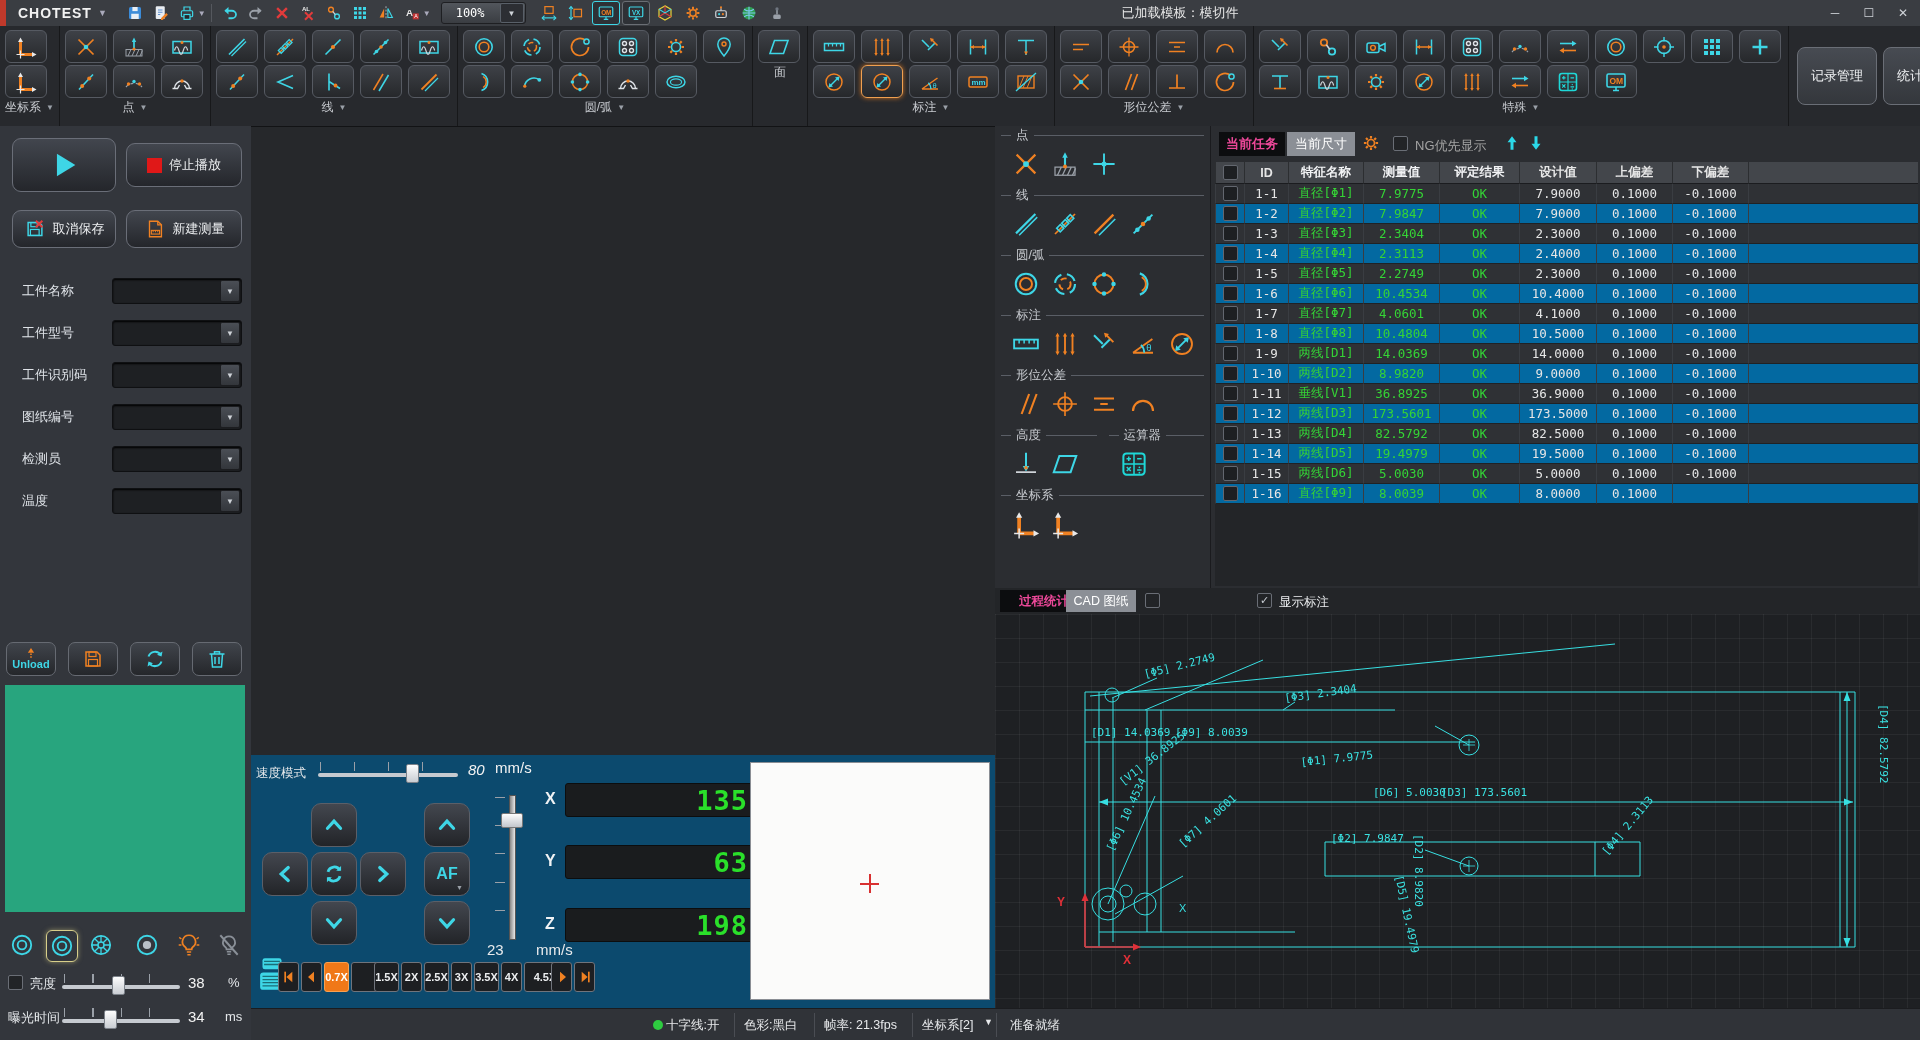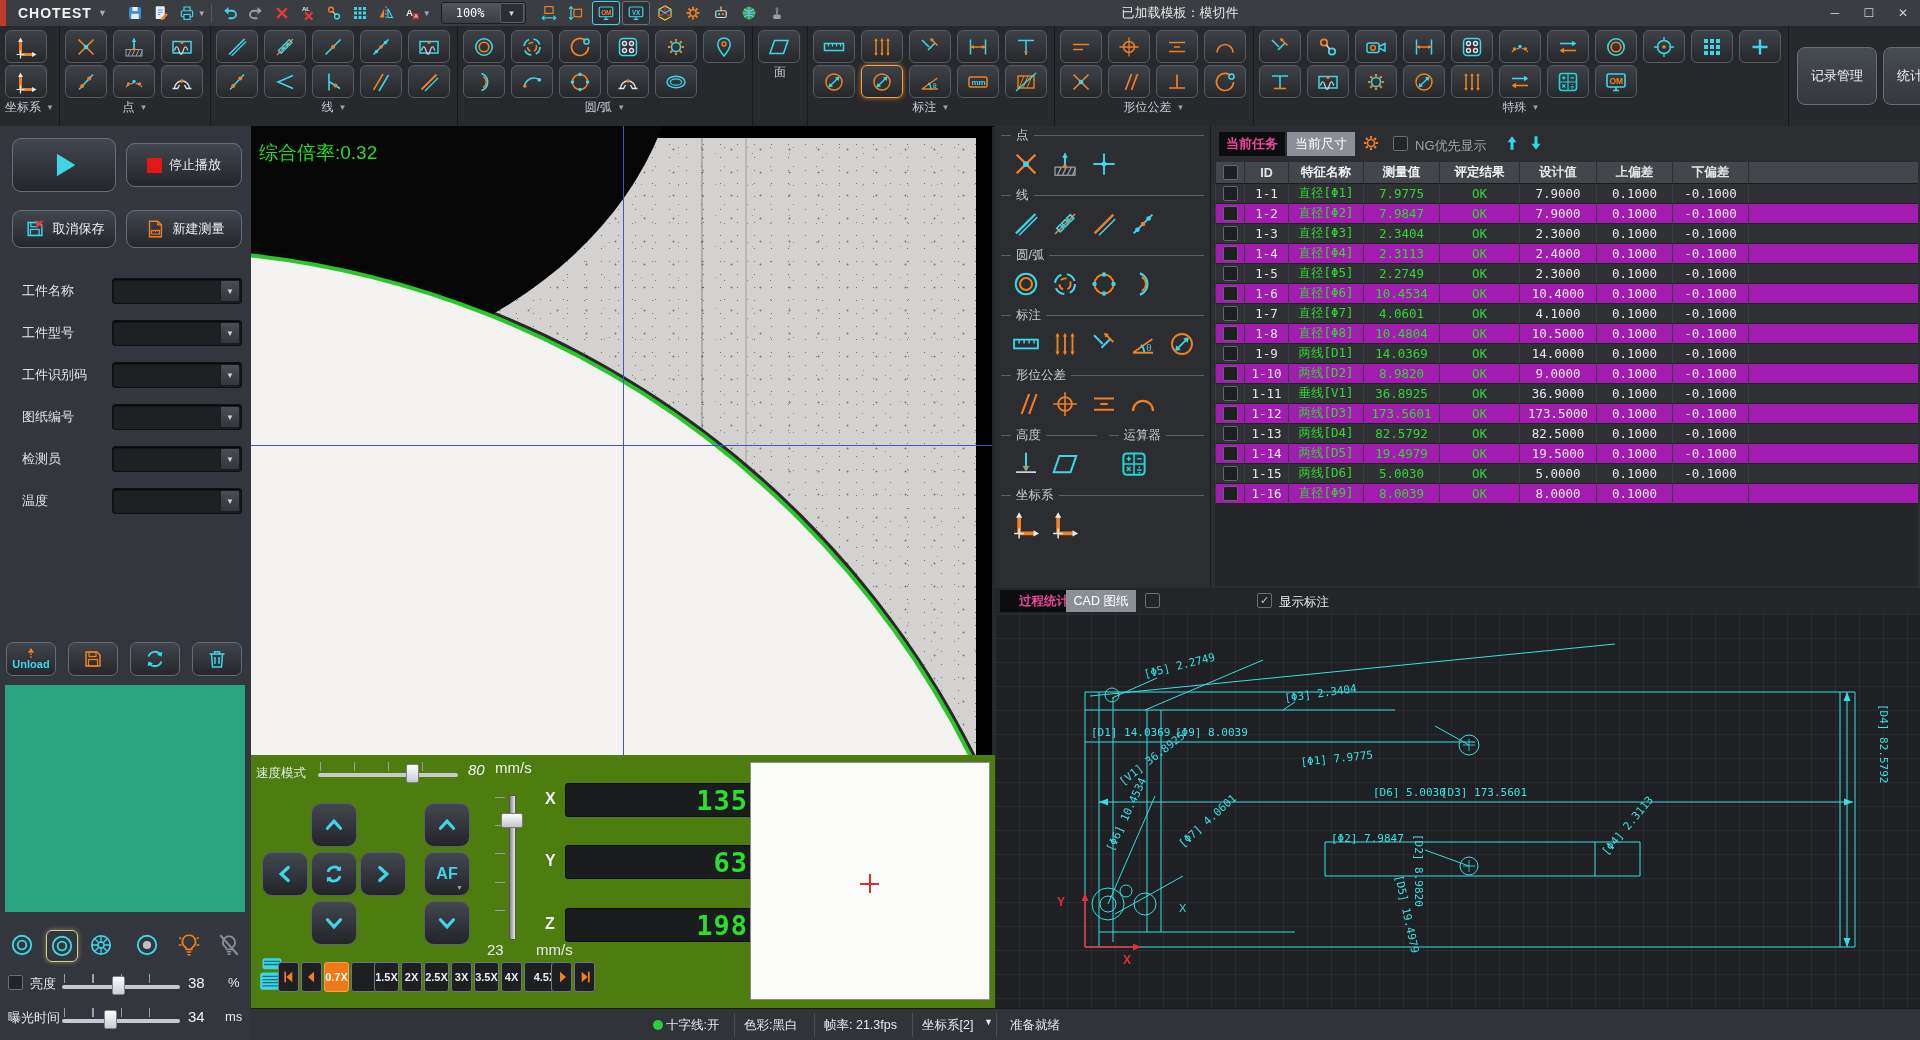--- a/index.html
+++ b/index.html
@@ -63,21 +63,21 @@
     background-size:17px 13px,23px 19px,29px 23px,37px 31px;}
   #streaks{position:absolute;left:2px;top:12px;right:16px;bottom:0;
     background:linear-gradient(90deg,transparent 0 448px,rgba(70,70,70,.25) 448px 450px,transparent 450px 492px,rgba(70,70,70,.18) 492px 494px,transparent 494px);}
   #darkcorner{position:absolute;left:-510px;top:-460px;width:940px;height:720px;border-radius:50%;background:#060606;}
   #whitecircle{position:absolute;left:-1021px;top:122px;width:1840px;height:1840px;border-radius:50%;
     background:#f4f3f1;border:4px solid #2bc62b;box-sizing:border-box;box-shadow:0 0 0 3px rgba(12,12,12,.85);}
   #chv{position:absolute;left:372px;top:0;bottom:0;width:1px;background:#3d55d0;}
   #chh{position:absolute;top:319px;left:0;right:0;height:1px;background:#3d55d0;}
   #camtext{position:absolute;left:8px;top:14px;color:#1ee01e;font-size:19px;}
   
-  #motion{position:absolute;left:251px;top:755px;width:744px;height:253px;background:#4d7c0f;}
+  #motion{position:absolute;left:251px;top:755px;width:744px;height:253px;background:#0c4a6e;}
   .padbtn{position:absolute;width:44px;height:42px;background:linear-gradient(#43474f,#222428);border:1px solid #5b5f68;border-radius:10px;display:flex;align-items:center;justify-content:center;}
   .ledbox{position:absolute;left:314px;width:265px;height:34px;background:#1a1c1e;border:1px solid #0c0d0e;border-radius:3px;
     display:flex;align-items:center;justify-content:flex-end;padding-right:12px;box-sizing:border-box;
     font-family:"DejaVu Sans Mono",monospace;font-weight:bold;font-size:27px;color:#2ae02a;letter-spacing:1px;}
   .axlabel{position:absolute;left:294px;font-size:16px;font-weight:bold;color:#f0f2f4;}
   .axunit{position:absolute;left:587px;font-size:14px;color:#e8eaec;}
   .zbtnm{position:absolute;top:207px;height:30px;background:#1d1f22;border:1px solid #70747c;border-radius:3px;
     display:flex;align-items:center;justify-content:center;color:#eceef0;font-size:11px;font-weight:bold;box-sizing:border-box;}
   .zbtnm.on{background:#f07818;border-color:#f9a050;color:#fff;}
   .znav{color:#f08122;}
@@ -102,21 +102,21 @@
   .rtab{position:absolute;top:6px;height:24px;display:flex;align-items:center;justify-content:center;font-size:13px;}
   #rtable{position:absolute;left:4px;top:36px;right:2px;bottom:2px;background:#232528;overflow:hidden;}
   .trow{display:flex;height:20px;align-items:stretch;font-family:"DejaVu Sans Mono",monospace;font-size:12.5px;}
   .trow>div{border-left:1px solid #3a3d42;border-bottom:1px solid #202225;display:flex;align-items:center;justify-content:center;overflow:hidden;white-space:nowrap;}
   .thead{height:22px;background:#43464b;font-family:"Liberation Sans","DejaVu Sans",sans-serif;font-size:12.5px;color:#f2f3f5;font-weight:bold;}
   .thead>div{border-left:1px solid #2c2e31;border-bottom:1px solid #1b1c1f;}
   .c-chk{width:28px;}.c-id{width:43px;color:#e6e6e6;}.c-name{width:74px;}.c-meas{width:75px;}
   .c-res{width:79px;}.c-des{width:76px;color:#e6e6e6;}.c-up{width:75px;color:#e6e6e6;}.c-low{width:75px;color:#e6e6e6;}
   .c-fill{flex:1;}
   .green{color:#35d435;}
-  .rowodd{background:#2f3135;}.roweven{background:#a21caf;}
+  .rowodd{background:#2f3135;}.roweven{background:#0369a1;}
   .mincb{width:13px;height:13px;background:#1d1f22;border:1px solid #63676f;border-radius:2px;}
   
   #cadpanel{position:absolute;left:995px;top:588px;width:925px;height:420px;background:#232528;}
   #cadcanvas{position:absolute;left:0;top:26px;right:0;bottom:0;background-color:#1e2023;
      background-image:linear-gradient(rgba(255,255,255,.05) 1px,transparent 1px),linear-gradient(90deg,rgba(255,255,255,.05) 1px,transparent 1px);
      background-size:24px 24px;}
   .ctab{position:absolute;top:2px;height:22px;display:flex;align-items:center;justify-content:center;font-size:12.5px;}
   
   #statusbar{position:absolute;left:251px;right:0;top:1008px;height:32px;background:#303338;border-top:1px solid #1b1c1f;}
   .stxt{position:absolute;top:8px;font-size:12.5px;color:#e8eaec;white-space:nowrap;}
@@ -1005,29 +1005,20 @@
       <div class="hslider" style="left:62px;width:118px;">
         <div class="hs-ticks"></div>
         <div class="hs-track"></div>
         <div class="hs-thumb" style="left:36%;"></div>
       </div>
       <span class="sval" style="left:188px;">34</span>
       <span class="sunit" style="left:225px;">ms</span>
     </div>
   </div>
 
-  <div id="camera">
-    <div id="grayfield"></div>
-    <div id="streaks"></div>
-    <div id="darkcorner"></div>
-    <div id="whitecircle"></div>
-    <div id="chv"></div>
-    <div id="chh"></div>
-    <div id="camtext">综合倍率:0.32</div>
-  </div>
 
   <div id="motion">
     <span class="stxt" style="left:5px;top:10px;">速度模式</span>
     <div class="hslider" style="left:67px;top:5px;width:140px;">
       <div class="hs-ticks"></div>
       <div class="hs-track"></div>
       <div class="hs-thumb" style="left:63%;"></div>
     </div>
     <span style="position:absolute;left:217px;top:6px;font-size:15px;color:#f2f2f2;font-style:italic;">80</span>
     <span style="position:absolute;left:244px;top:4px;font-size:15px;color:#f2f2f2;">mm/s</span>

